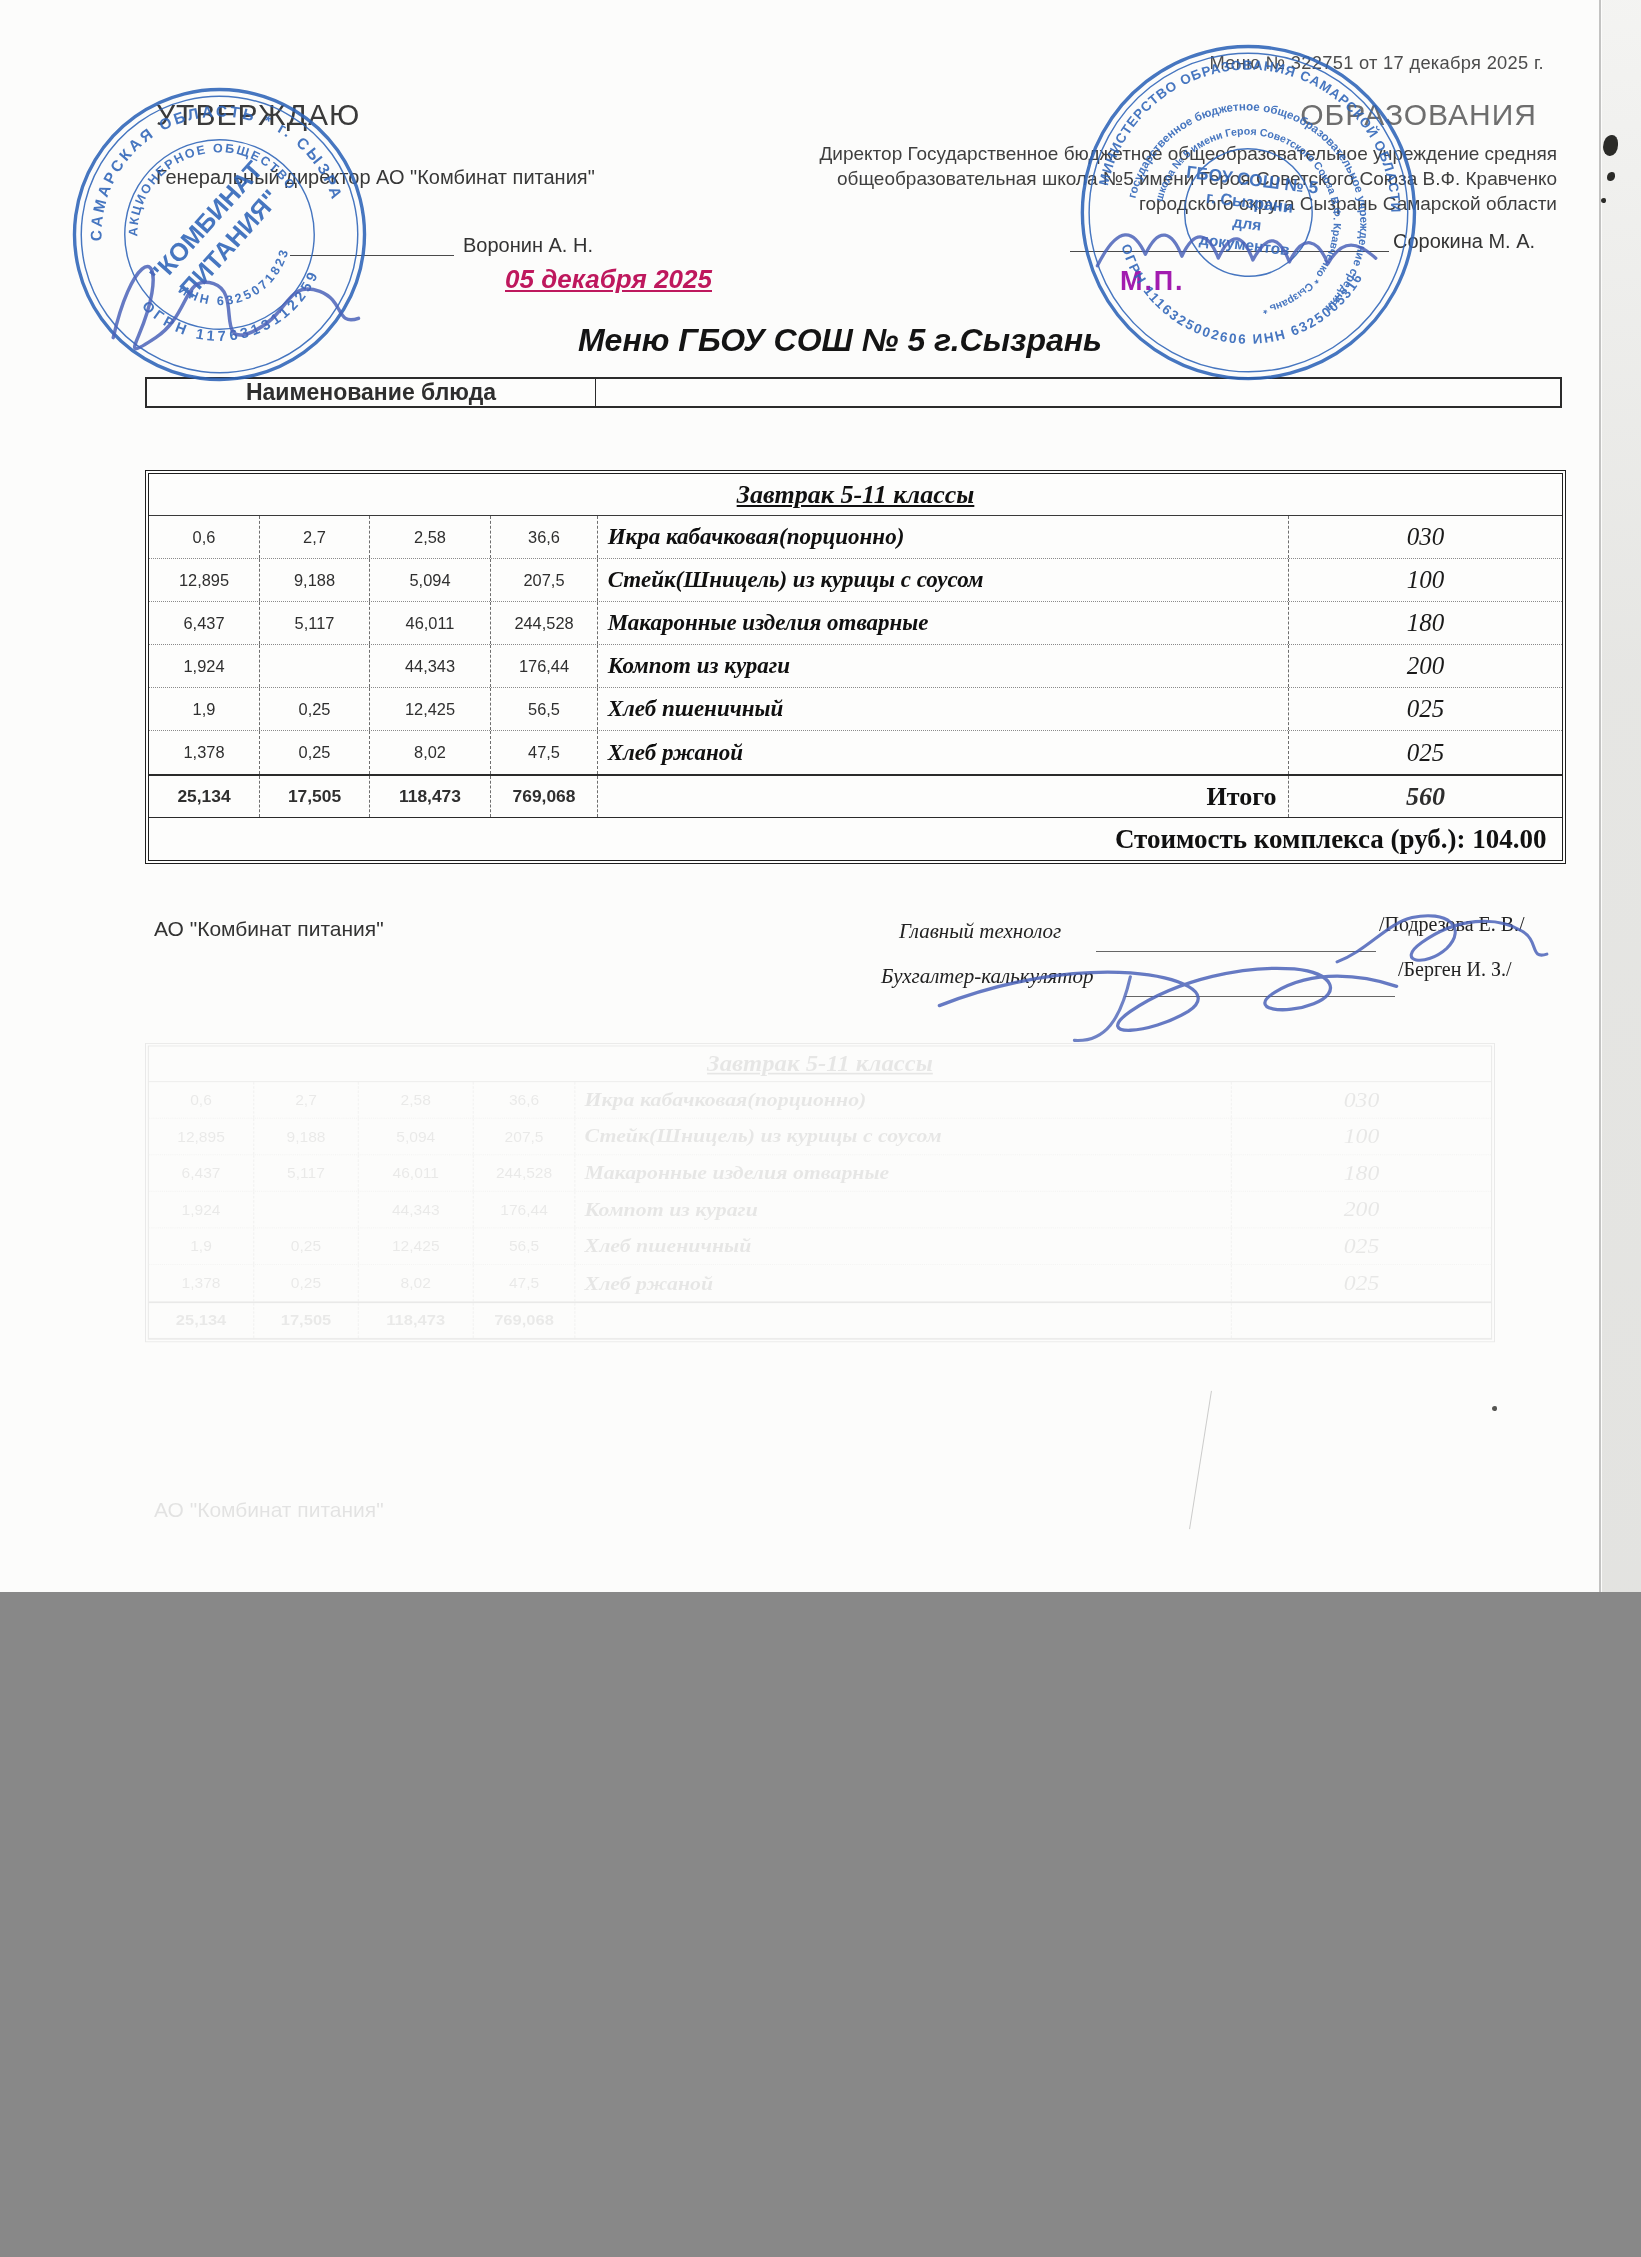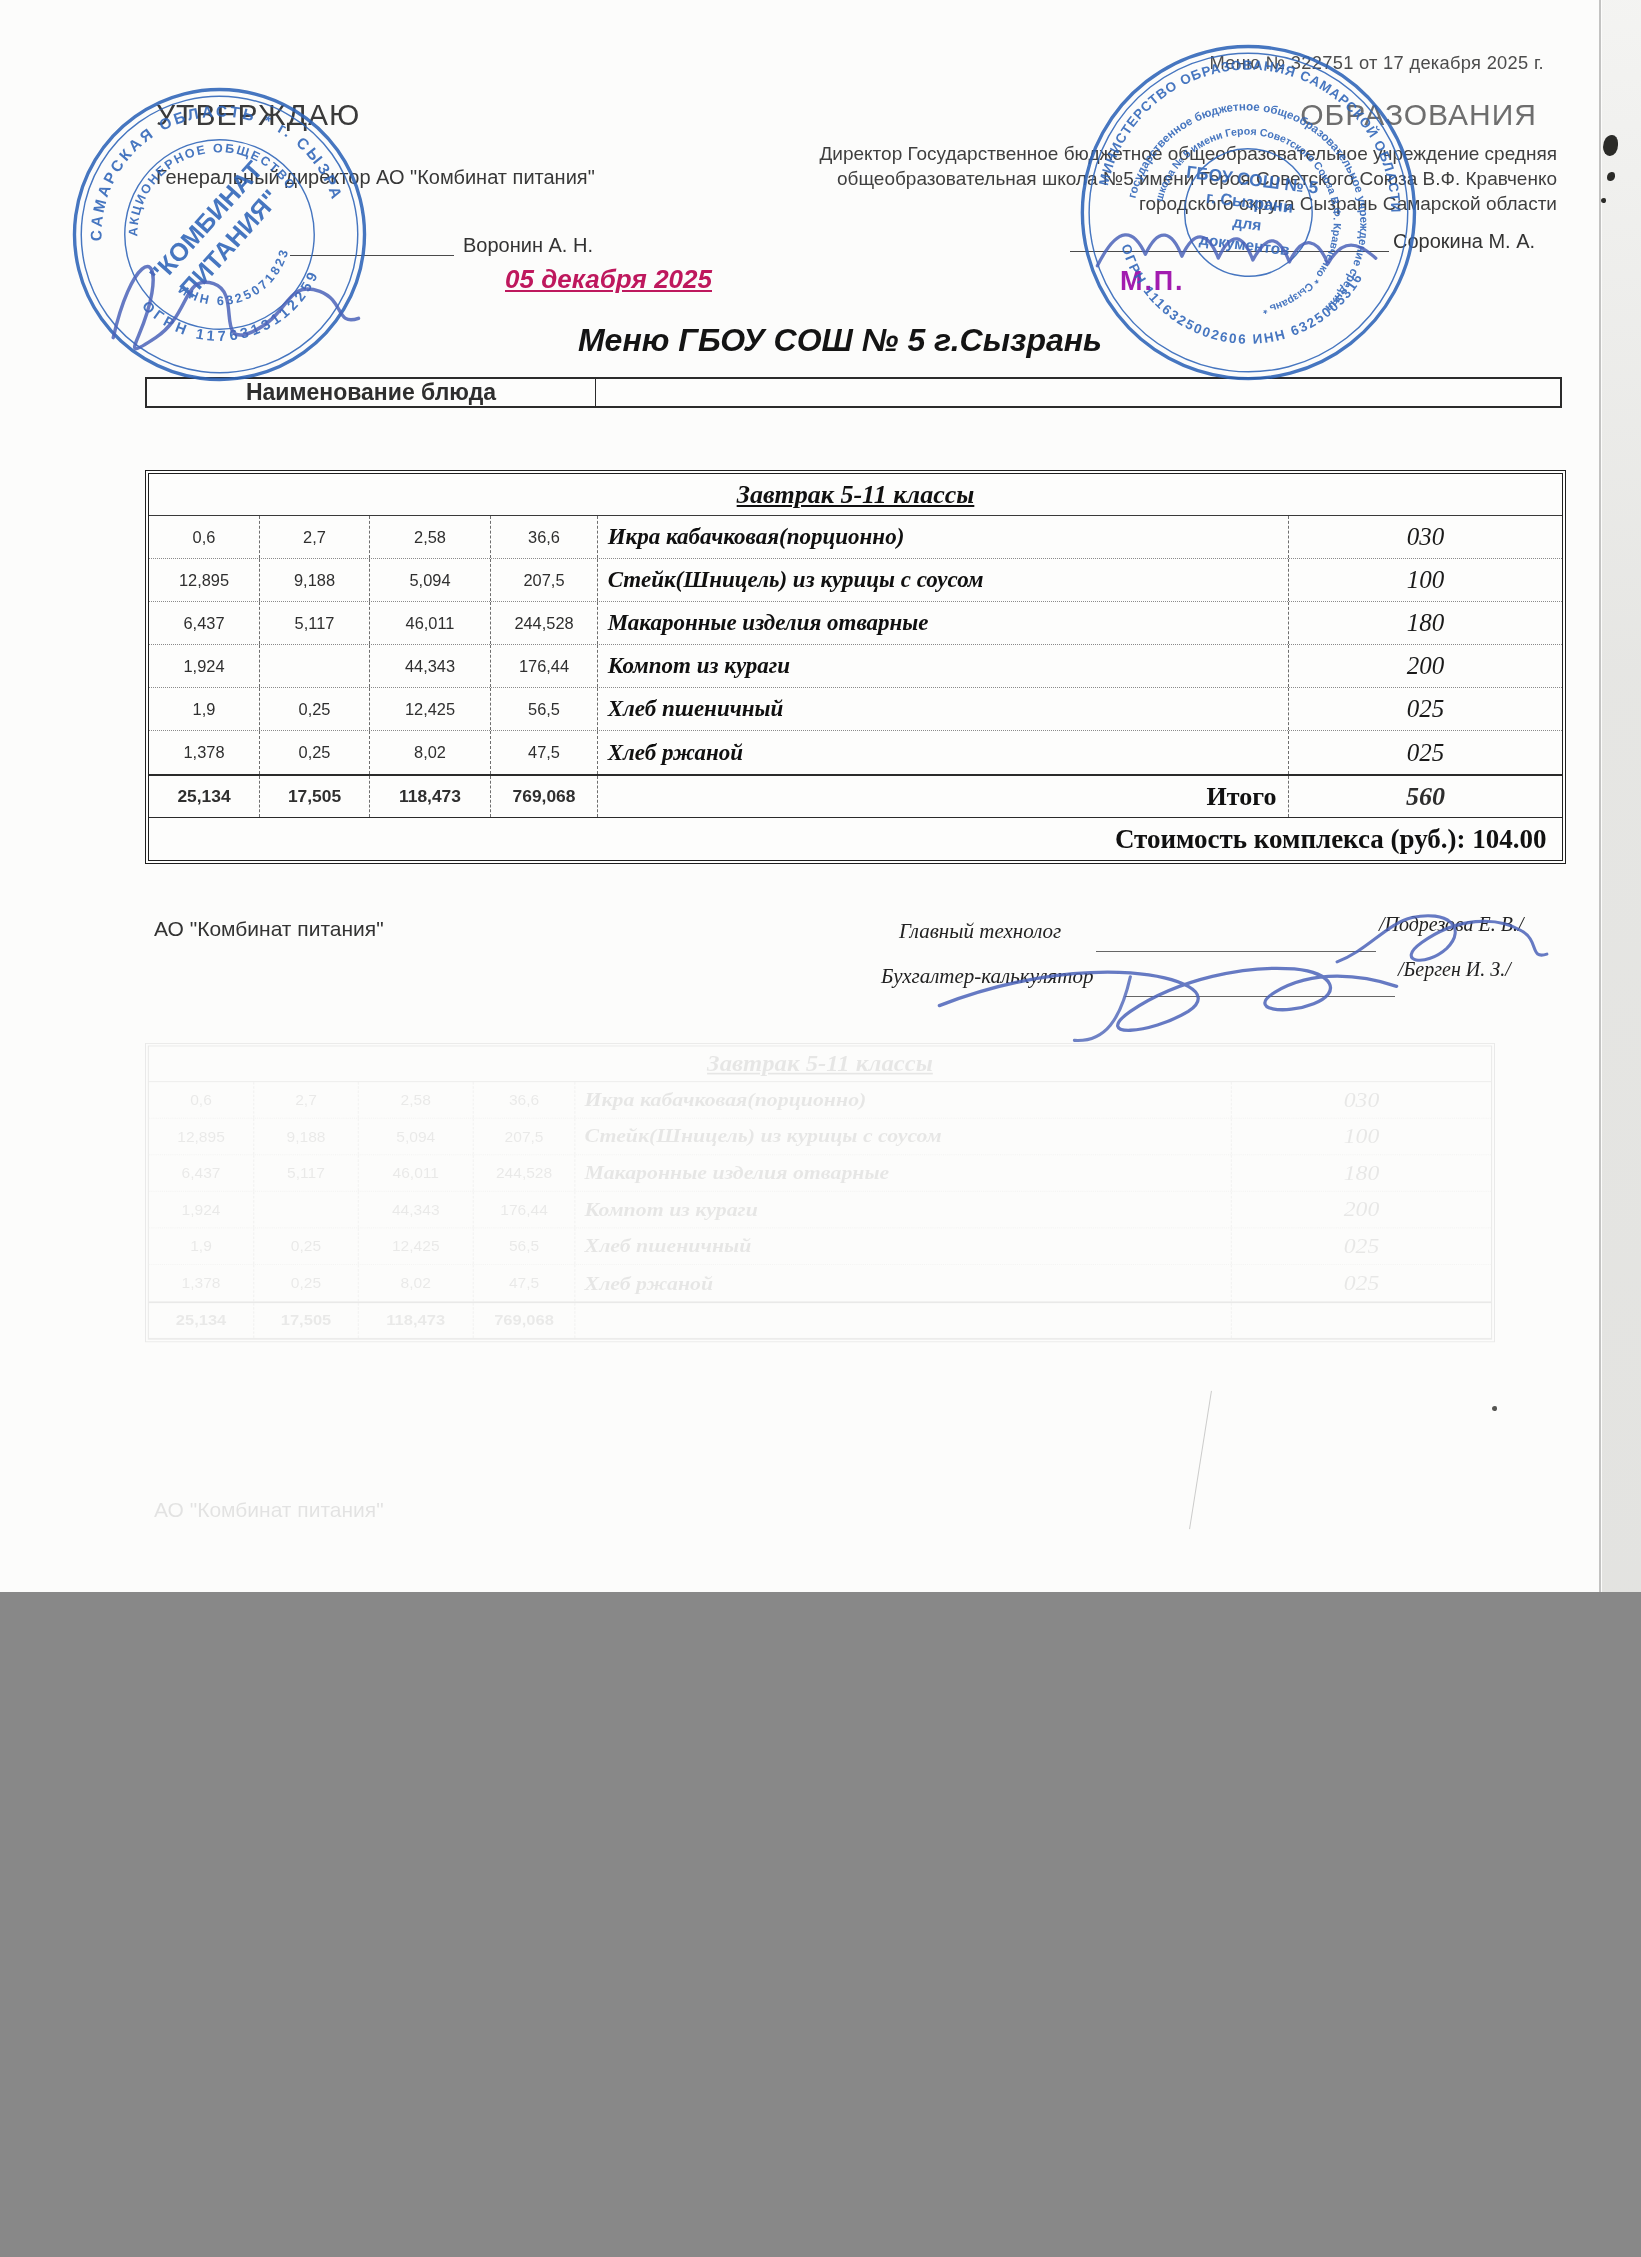--- a/index.html
+++ b/index.html
@@ -58,21 +58,21 @@
   .total-label { display:flex; align-items:center; justify-content:flex-end; padding-right:11.6px;
             font-family:"Liberation Serif", serif; font-size:26px; font-weight:bold; color:#111; }
   .total-out { display:flex; align-items:center; justify-content:center; font-family:"Liberation Serif", serif;
             font-size:26px; font-weight:bold; font-style:italic; }
   .cost-row { height:42px; display:flex; align-items:center; justify-content:flex-end; padding-right:15.4px;
             font-family:"Liberation Serif", serif; font-size:27px; font-weight:bold; color:#111; }
 
   
   .footer-org { top:917px; left:154px; font-size:21px; color:#333; }
   .role-label { font-family:"Liberation Serif", serif; font-style:italic; font-size:21px; color:#222; }
-  .role-name { font-family:"Liberation Serif", serif; font-style:italic; font-size:20px; color:#222; white-space:nowrap; }
+  .role-name { font-family:"Liberation Serif", serif; font-size:20px; color:#222; white-space:nowrap; }
 
   
   .stamp { opacity:.88; }
   .stamp text { fill:#2e64b8; font-family:"Liberation Sans", sans-serif; font-weight:bold; }
   .stamp circle { stroke:#2e64b8; fill:none; }
   .ink path { stroke:#4b63b8; fill:none; stroke-linecap:round; stroke-linejoin:round; }
 
   
   .ghost { opacity:.085; filter:grayscale(1) blur(0.4px); }
   .ghost2 { opacity:.12; filter:grayscale(1) blur(0.4px); }

